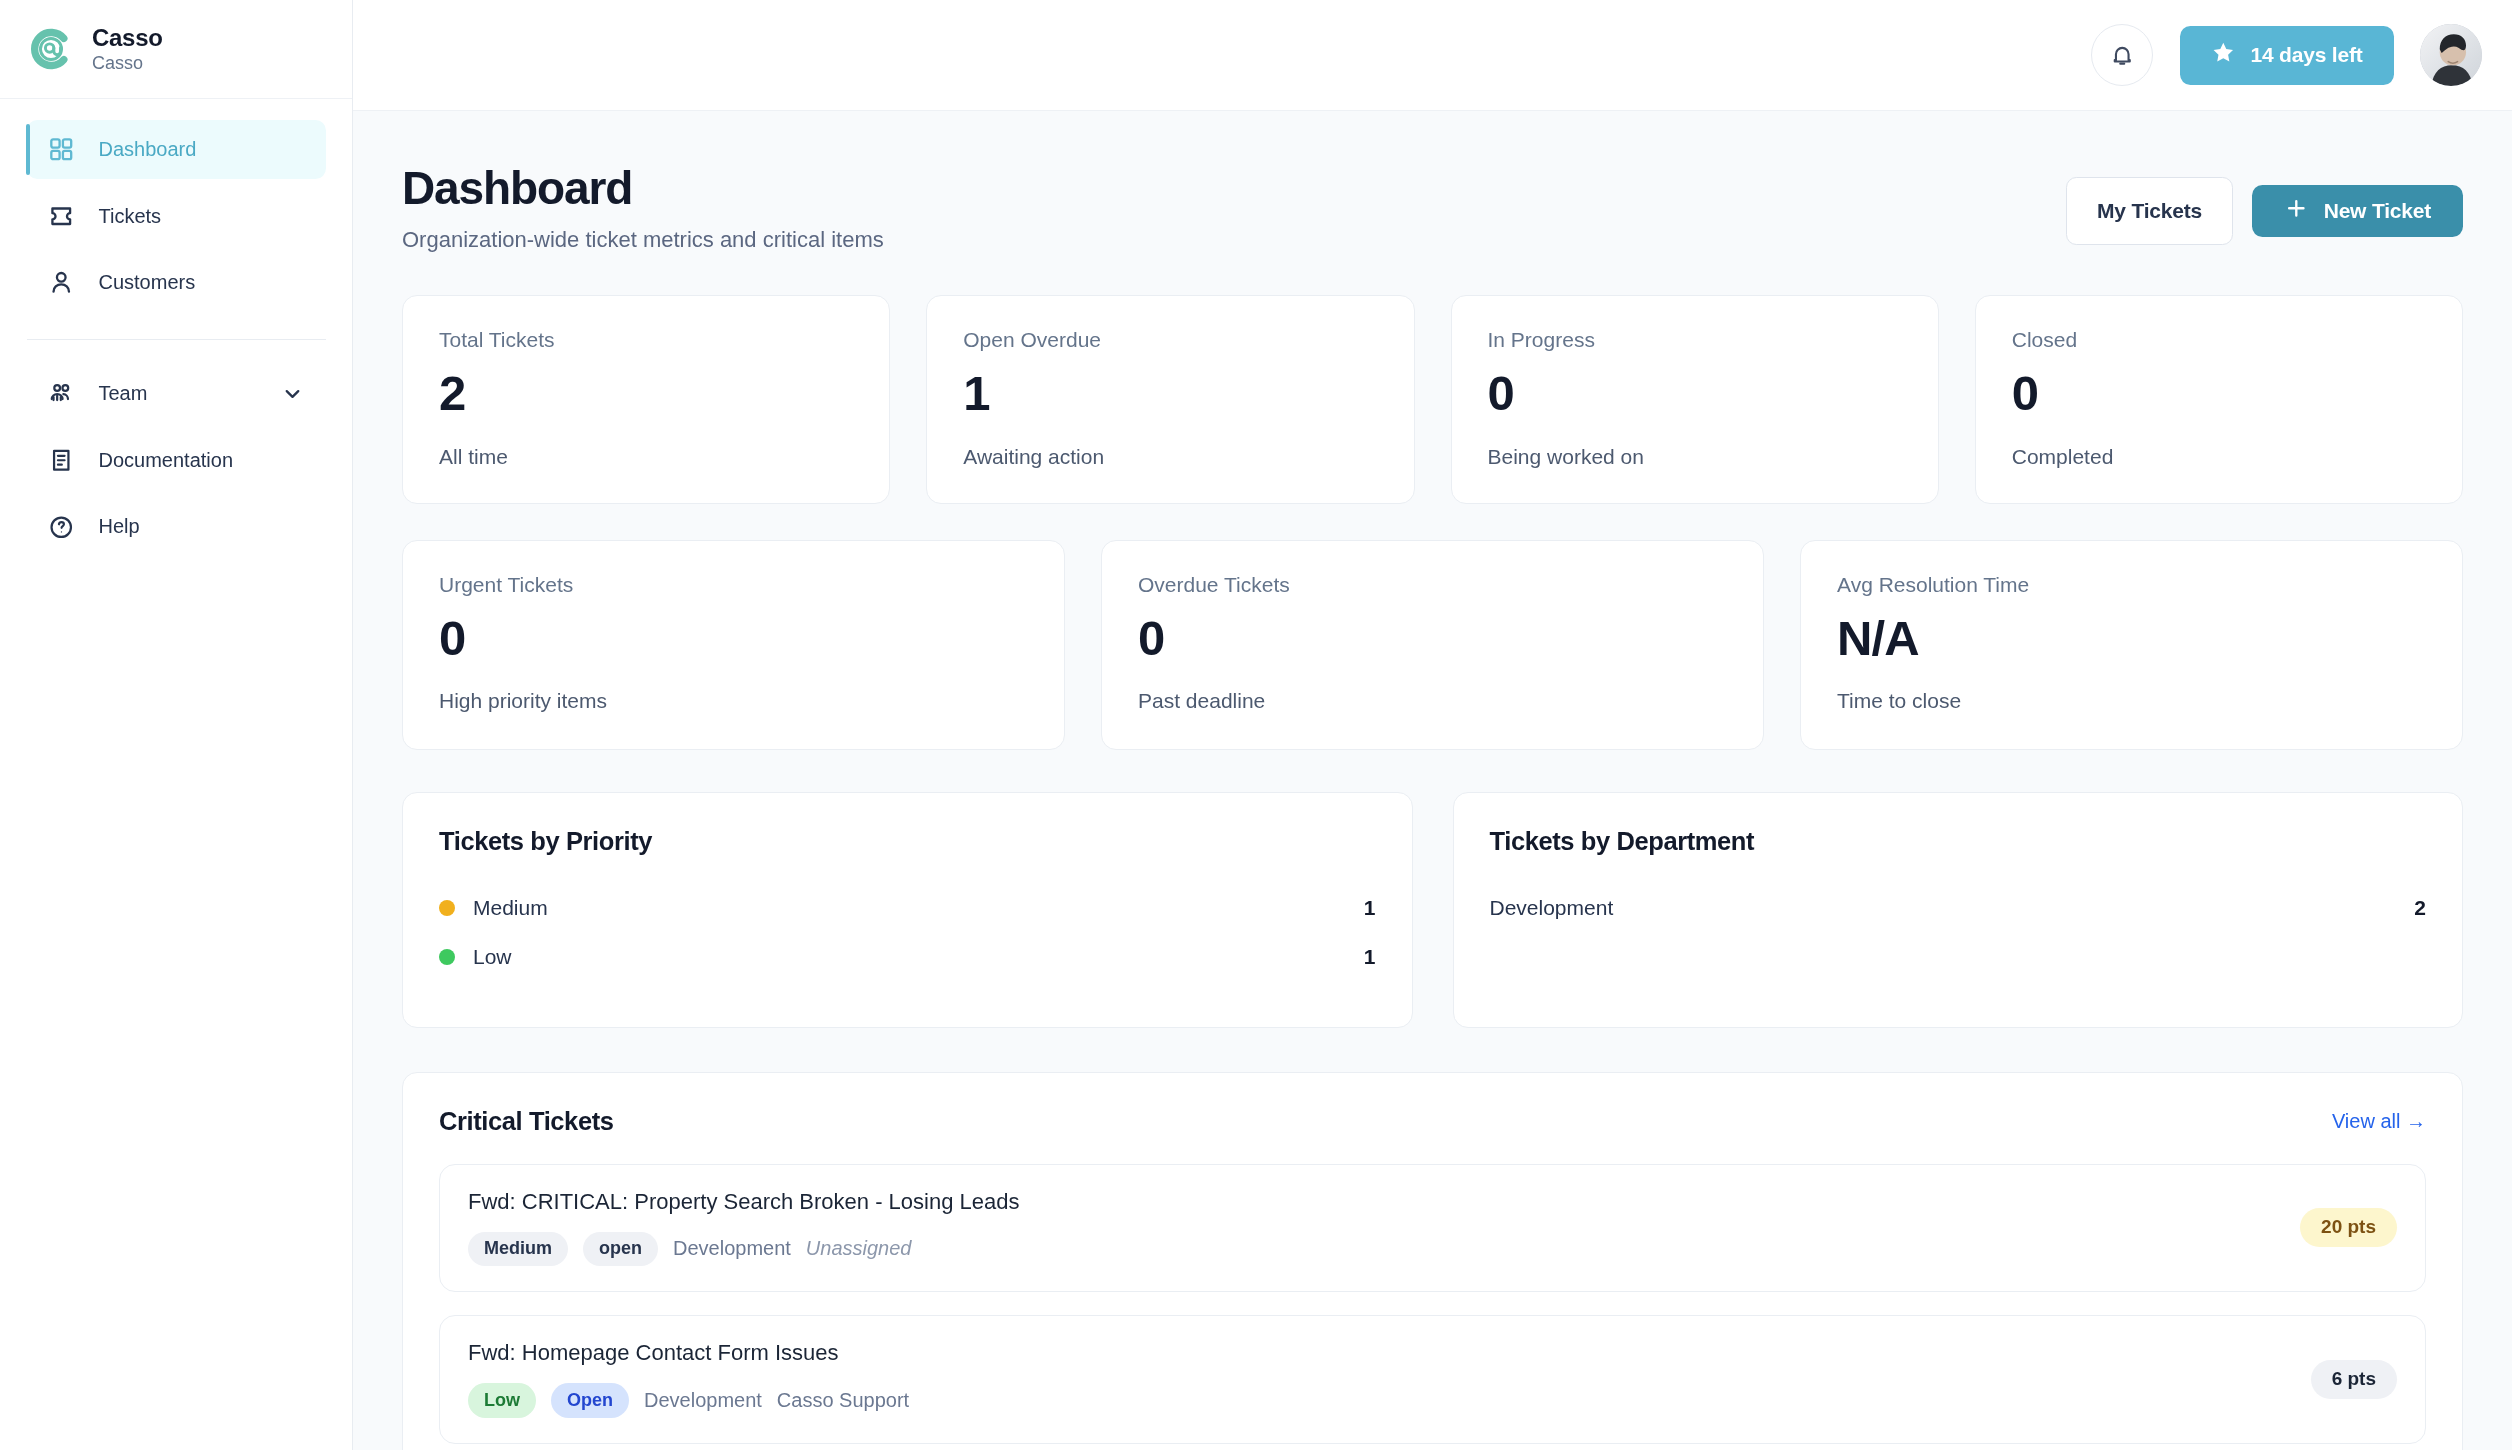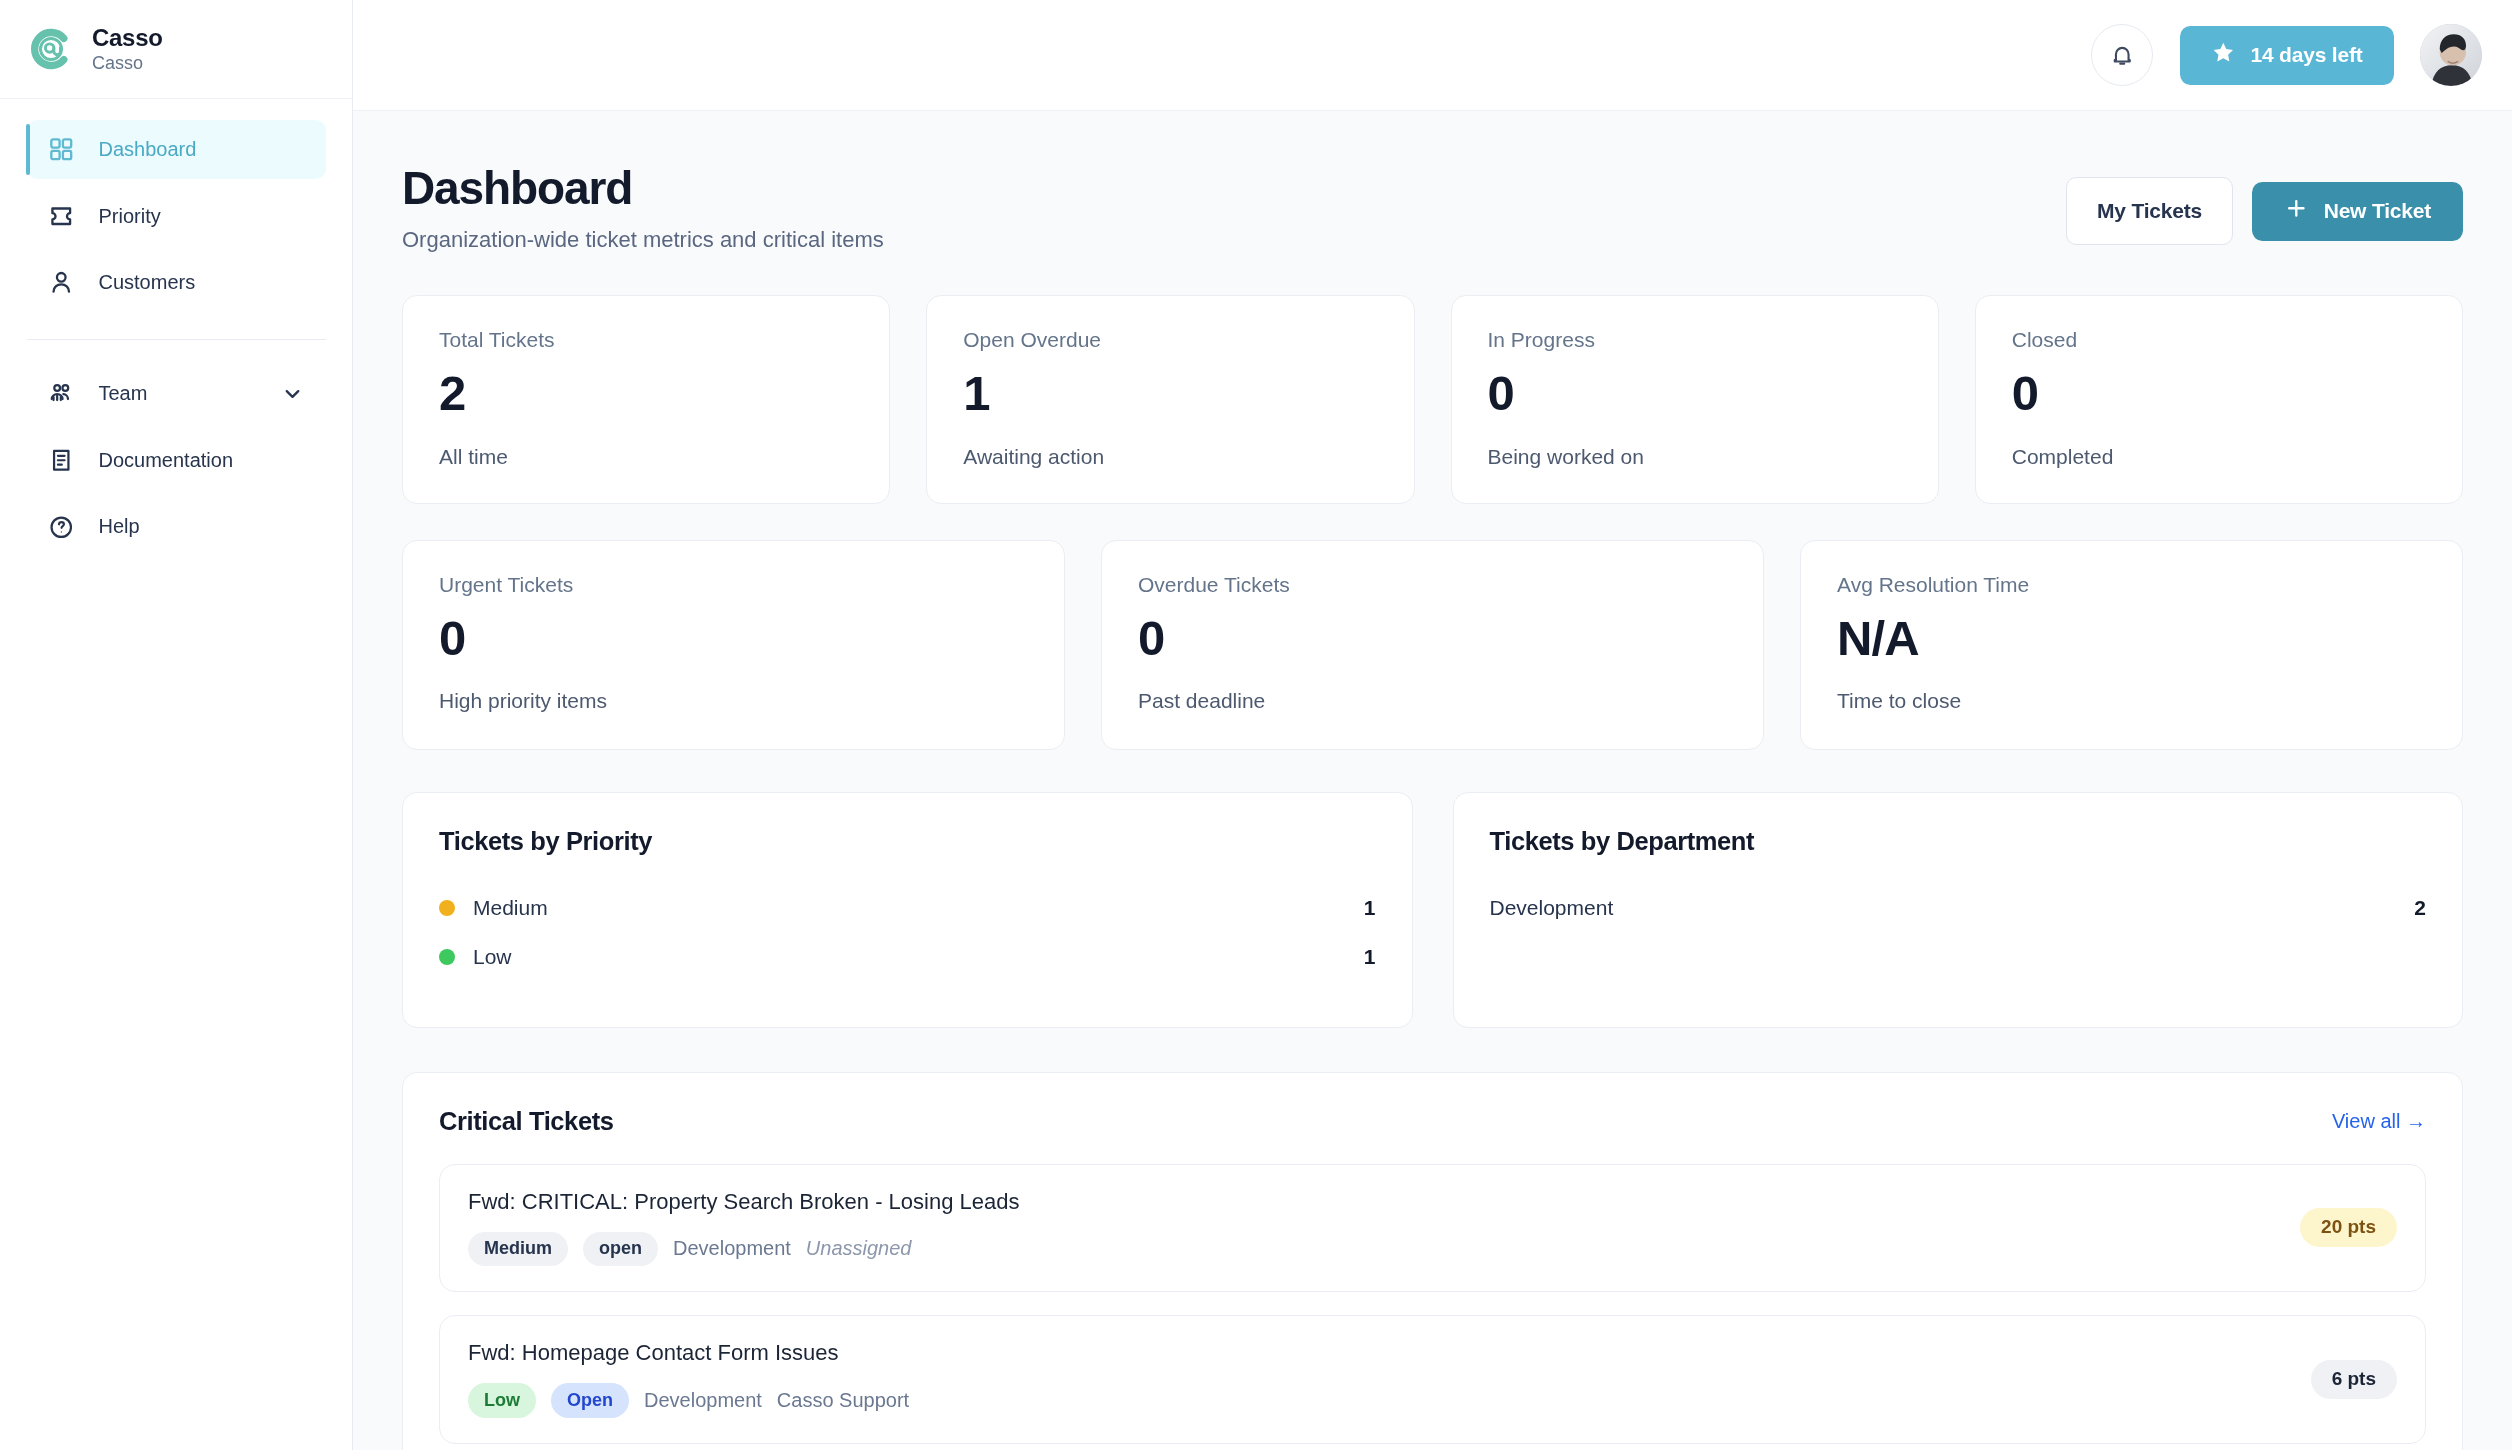--- a/index.html
+++ b/index.html
@@ -133,21 +133,21 @@
   .page-title { font-size: 46px; font-weight: 700; color: #131a2b; letter-spacing: -1.1px; line-height: 1.05; }
   .page-sub { font-size: 22px; color: #5b6781; margin-top: 15px; }
   .head-actions { display: flex; gap: 19px; align-items: center; padding-top: 13.2px; }
   .btn-outline {
     height: 68px; padding: 0 30px;
     border: 0.9px solid #dfe4ec; background: #fff;
     border-radius: 10.4px; font-size: 21px; font-weight: 600;
     color: #27344d; cursor: pointer; letter-spacing: -0.2px;
   }
   .btn-primary {
-    height: 59px; padding: 0 32px;
+    height: 52px; padding: 0 32px;
     background: #3a8faa; border: none; color: #fff;
     border-radius: 10.4px; font-size: 21px; font-weight: 600;
     display: flex; align-items: center; gap: 15px; cursor: pointer;
     letter-spacing: -0.2px;
   }
 
   
   .stats-row { display: flex; gap: 36px; margin-top: 42px; }
   .stat-card {
     flex: 1;
@@ -261,21 +261,21 @@
         </span>
         <span class="nav-label">Dashboard</span>
       </div>
 
       <div class="nav-item">
         <span class="nav-ico">
           <svg viewBox="0 0 24 24" width="26.5" height="26.5" fill="none" stroke="#27344d" stroke-width="2.1" stroke-linejoin="round">
             <path d="M4 5h16v4.2a2.8 2.8 0 0 0 0 5.6V19H4v-4.2a2.8 2.8 0 0 0 0-5.6V5z"></path>
           </svg>
         </span>
-        <span class="nav-label">Priority</span>
+        <span class="nav-label">Tickets</span>
       </div>
 
       <div class="nav-item">
         <span class="nav-ico">
           <svg viewBox="0 0 24 24" width="26.5" height="26.5" fill="none" stroke="#27344d" stroke-width="2.1" stroke-linecap="round">
             <circle cx="12" cy="7.5" r="3.9"></circle>
             <path d="M5 20.5c0-3.9 3.1-6.6 7-6.6s7 2.7 7 6.6"></path>
           </svg>
         </span>
         <span class="nav-label">Customers</span>

